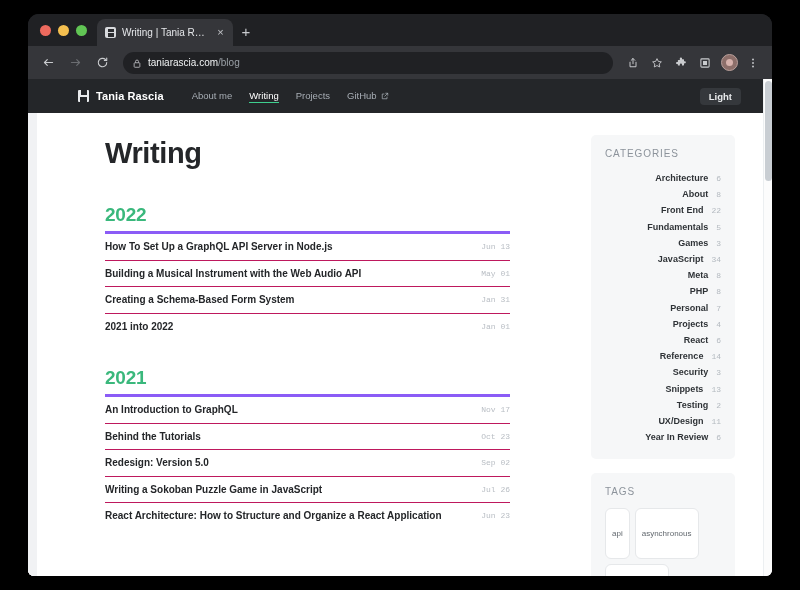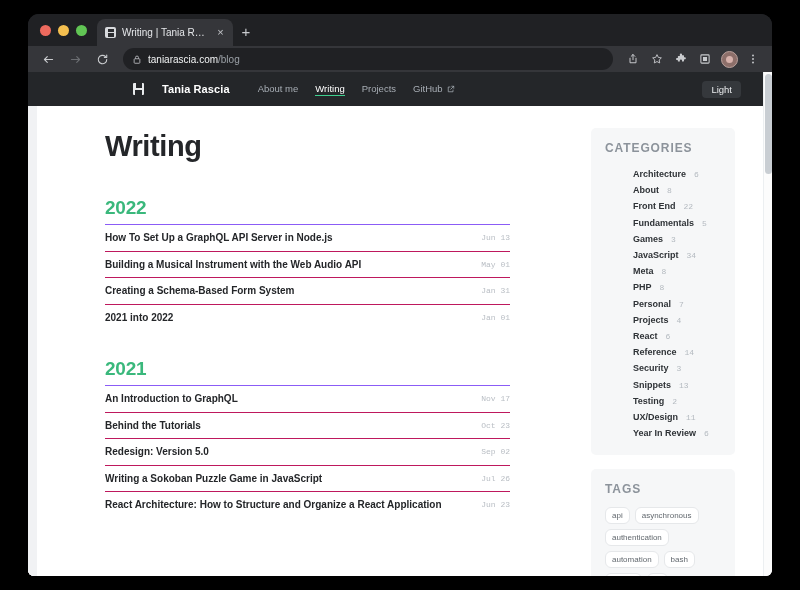--- a/index.html
+++ b/index.html
@@ -65,21 +65,21 @@
     flex: none; width: 13px; height: 13px; color: #c4c6ca;
     font-size: 11px; line-height: 13px; text-align: center;
   }
   #newtab {
     width: 26px; height: 27px; color: #c9cbce;
     font-size: 15px; line-height: 25px; text-align: center;
   }
 
   
   #toolbar {
-    height: 26px; background: #35363a;
+    height: 33px; background: #35363a;
     display: flex; align-items: center;
     padding: 0 8px; gap: 3px; flex: none;
   }
   .navbtn {
     width: 24px; height: 24px; border-radius: 50%;
     display: flex; align-items: center; justify-content: center;
     color: #c9cbce;
   }
   .navbtn.disabled { color: #6b6d71; }
   .navbtn svg { display: block; }
@@ -130,22 +130,22 @@
     background: #c9ced3;
   }
 
   
   #siteheader {
     flex: none; height: 34px; background: #242629;
     display: flex; align-items: center;
     padding: 0 22px 0 0;
   }
   #brand {
-    display: flex; align-items: flex-start; gap: 18px;
-    margin-left: 105px;
+    display: flex; align-items: flex-start; gap: 7px;
+    margin-left: 50px;
   }
   #brandmark {
     width: 11px; height: 12px; background: #e8eaec;
     border-radius: 1px; position: relative; flex: none;
   }
   #brandmark::before {
     content: ""; position: absolute; left: 2.5px; top: 0;
     width: 6px; height: 4.5px; background: #242629;
   }
   #brandmark::after {
@@ -156,21 +156,21 @@
   #sitenav { display: flex; align-items: center; gap: 17px; margin-left: 28px; }
   .navlink {
     color: #a7adb4; font-size: 9.5px;
     display: flex; align-items: center; gap: 4px;
     padding-bottom: 1px;
   }
   .navlink.active { color: #fff; border-bottom: 1.5px solid #3ecf8e; padding-bottom: 1px; }
   #themebtn {
     margin-left: auto; background: #35383c;
     color: #e8eaec; font-size: 9.5px;
-    padding: 3px 9px; border-radius: 4px;
+    padding: 3px 9px; border-radius: 4px; font-weight: bold;
   }
 
   
   #content {
     flex: 1 1 auto; display: flex; gap: 0;
     padding: 0 0 0 0; overflow: hidden;
     background: #fff;
   }
   #leftgutter { width: 9px; flex: none; background: #f1f2f4; }
   #main {
@@ -184,21 +184,21 @@
   .year {
     font-size: 19px; font-weight: bold; color: #3ab87c;
     margin-bottom: 5px; letter-spacing: -.2px;
   }
   .postlist { width: 405px; }
   .post {
     display: flex; align-items: flex-start;
     border-top: 1px solid #be185d;
     padding: 6px 0 6px 0; gap: 12px;
   }
-  .post:first-child { border-top: 1px solid #8b5cf6; }
+  .post:first-child { border-top: 3px solid #8b5cf6; }
   .post-title {
     flex: 1 1 auto; font-size: 10px; font-weight: bold;
     color: #242629; line-height: 1.35;
   }
   .post-date {
     flex: none; font-family: "Liberation Mono", monospace;
     font-size: 8px; color: #b9bec4; padding-top: 2px;
     white-space: nowrap;
   }
   .year-block { margin-bottom: 28px; }
@@ -206,33 +206,33 @@
   
   #sidebar {
     width: 190px; flex: none;
     padding: 22px 28px 0 18px;
   }
   .card {
     background: #f6f7f8; border-radius: 5px;
     padding: 13px 14px 14px 14px; margin-bottom: 14px;
   }
   .card-title {
-    font-size: 12px; color: #8c939b; letter-spacing: .9px;
-    font-weight: bold; margin-bottom: 11px;
+    font-size: 10px; color: #8c939b; letter-spacing: .9px;
+    font-weight: normal; margin-bottom: 11px;
   }
   .cat {
-    display: flex; align-items: baseline; justify-content: flex-start;
-    padding: 3.1px 0; gap: 8px; margin-left: 28px;
+    display: flex; align-items: baseline; justify-content: flex-end;
+    padding: 3.1px 0; gap: 8px;
   }
   .cat-name { font-size: 9px; color: #2f3337; font-weight: bold; }
   .cat-count { font-size: 8px; color: #b4bac0; font-family: "Liberation Mono", monospace; }
   #tagwrap { display: flex; flex-wrap: wrap; gap: 5px; }
   .tag {
     background: #fff; border: 1px solid #e6e8ea;
-    border-radius: 6px; padding: 3px 6px;
+    border-radius: 6px; padding: 20px 6px;
     font-size: 8px; color: #62686e; white-space: nowrap;
   }
 </style>
 </head>
 <body>
 
 <div id="window">
 
   <div id="tabstrip">
     <div id="traffic">

